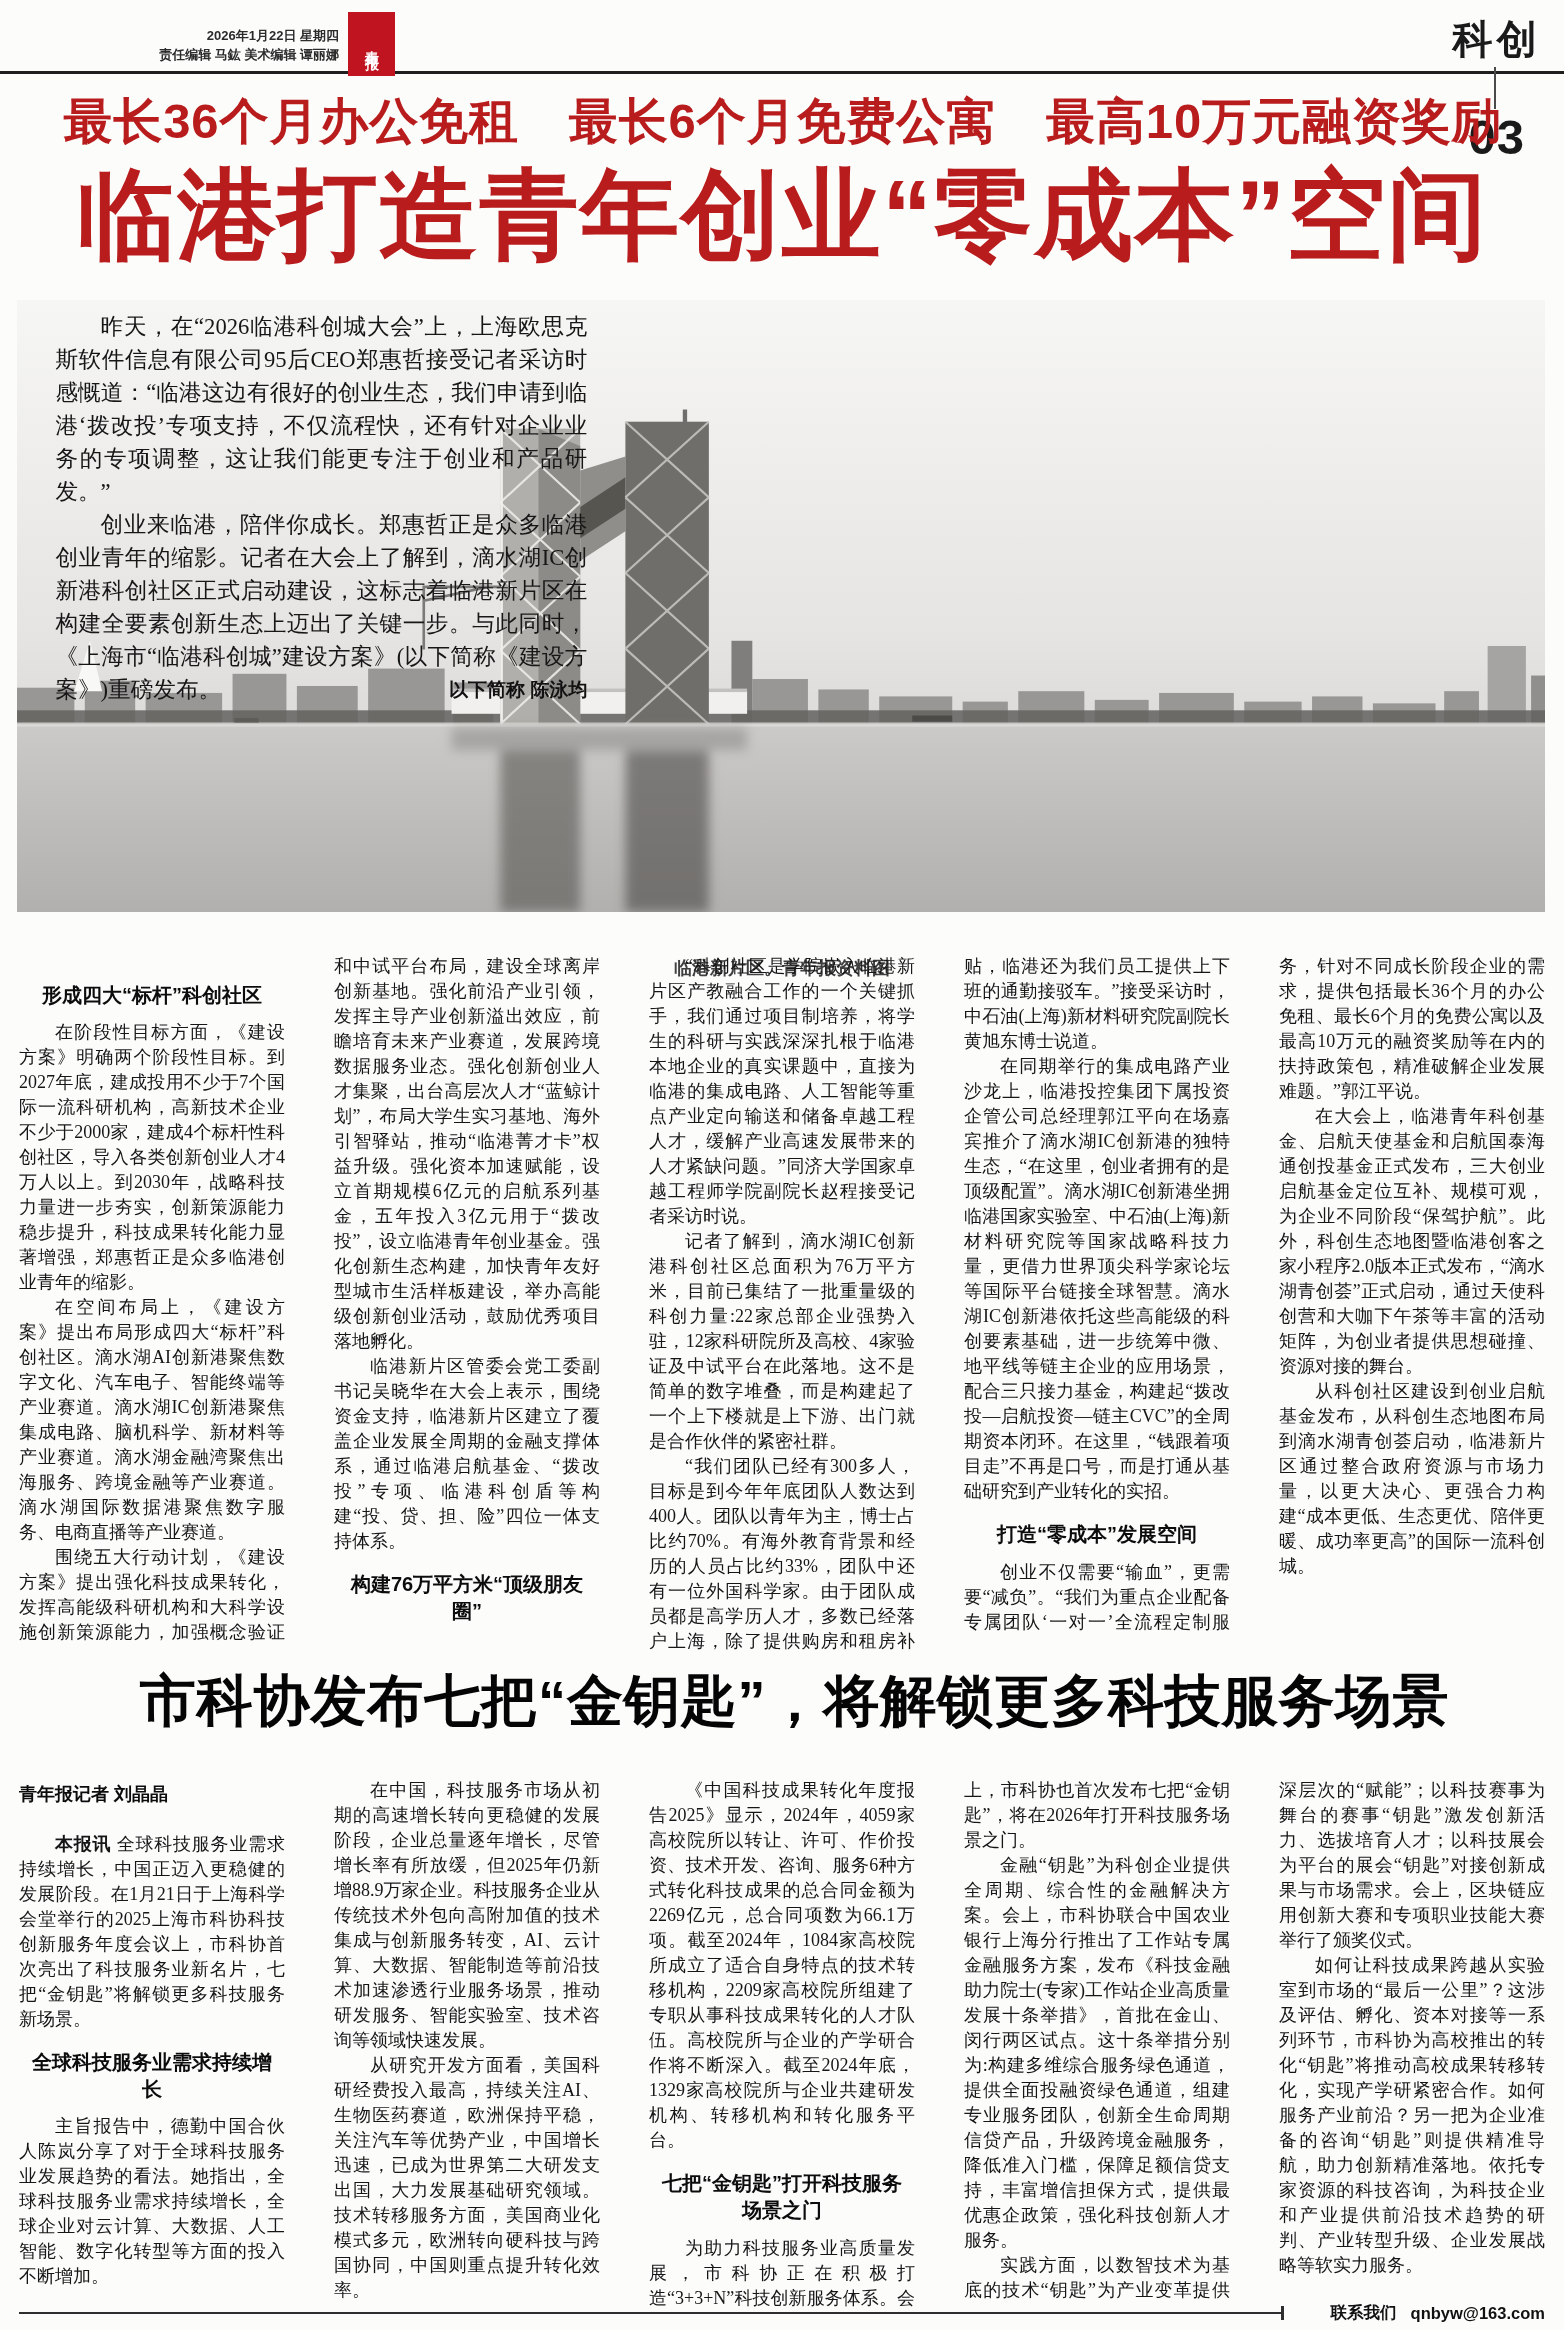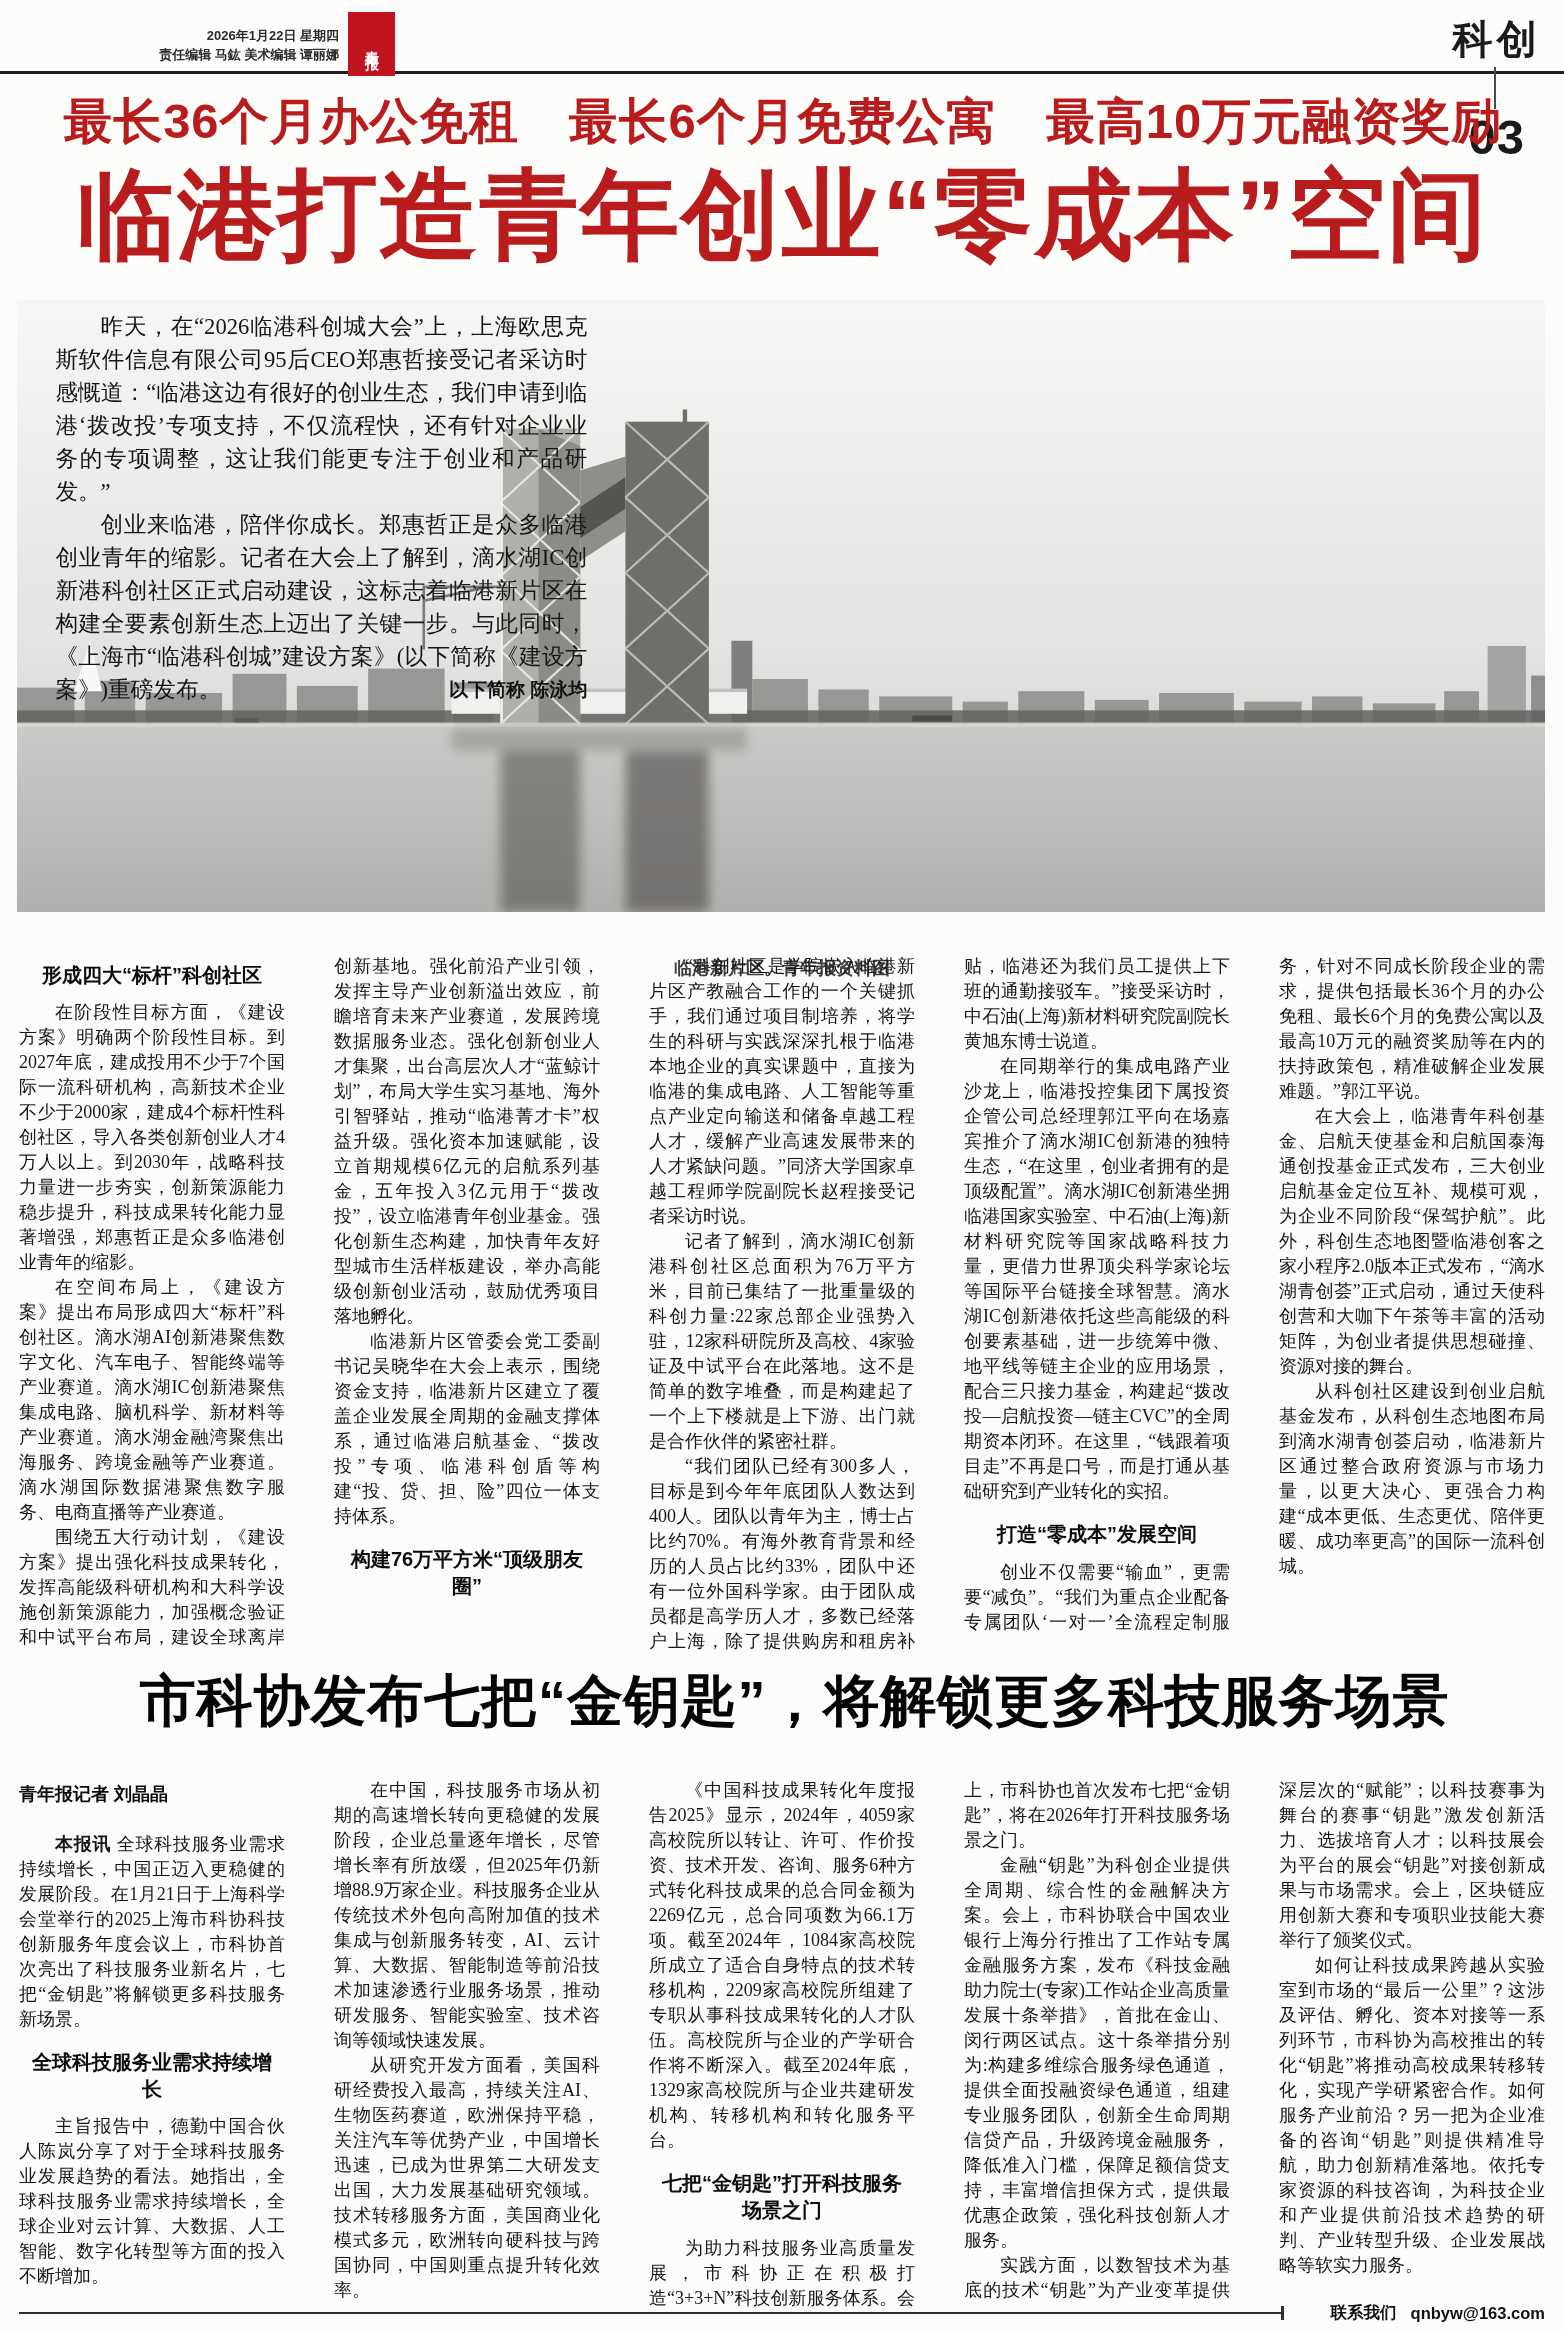--- a/index.html
+++ b/index.html
@@ -41,21 +41,21 @@
   
   .article1{position:absolute;left:19px;top:954px;width:1526px;height:701px;
             column-count:5;column-gap:49px;column-fill:auto;overflow:hidden;}
   .article2{position:absolute;left:19px;top:1757px;width:1526px;height:546px;
             column-count:5;column-gap:49px;column-fill:auto;overflow:hidden;margin-top:21px;}
   .body-p{font-family:"Liberation Serif",serif;font-size:18px;line-height:25px;
           text-align:justify;text-indent:2em;margin:0;color:#161616;}
   .body-p b{font-family:"Liberation Sans",sans-serif;}
   .sub-head{font-size:20px;font-weight:900;text-align:center;line-height:27px;
             margin:17.4px 5.2px 11.3px;break-inside:avoid;color:#0c0c0c;}
-  .article1 .sub-head:first-child{margin-top:8px;}
+  .article1 .sub-head:first-child{margin-top:28px;}
   .flow-byline{font-weight:bold;font-size:18px;margin:3.5px 0 26px;color:#0c0c0c;}
 
   
   .headline2{position:absolute;left:12px;top:1664px;width:100%;text-align:center;
              font-size:56px;font-weight:700;letter-spacing:0.9px;color:#050505;}
 
   
   .footer{position:absolute;left:19px;top:2302px;width:1526px;display:flex;
           align-items:center;font-size:16.5px;color:#111;}
   .footer-line{flex:1;height:2.6px;background:#2e2e2e;}

